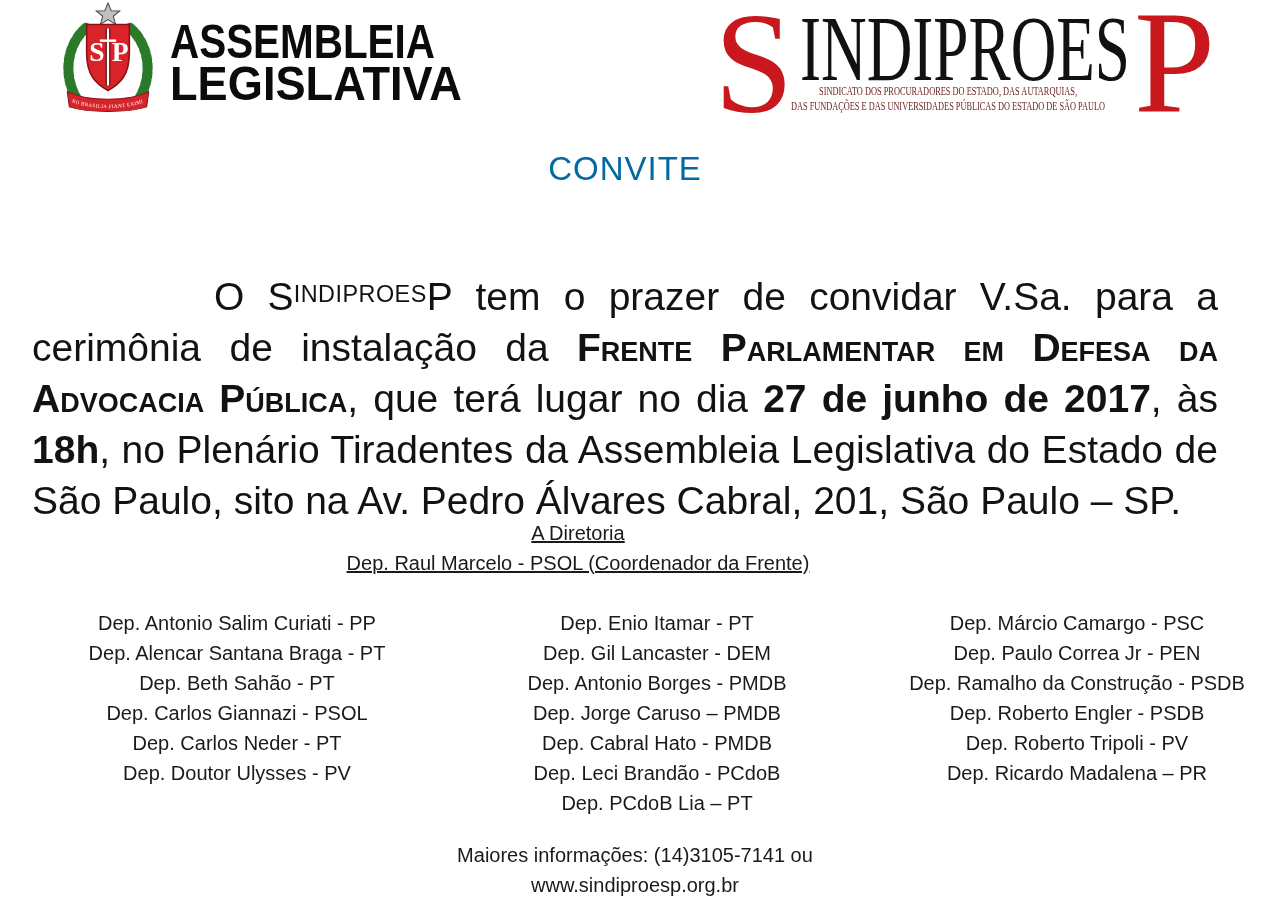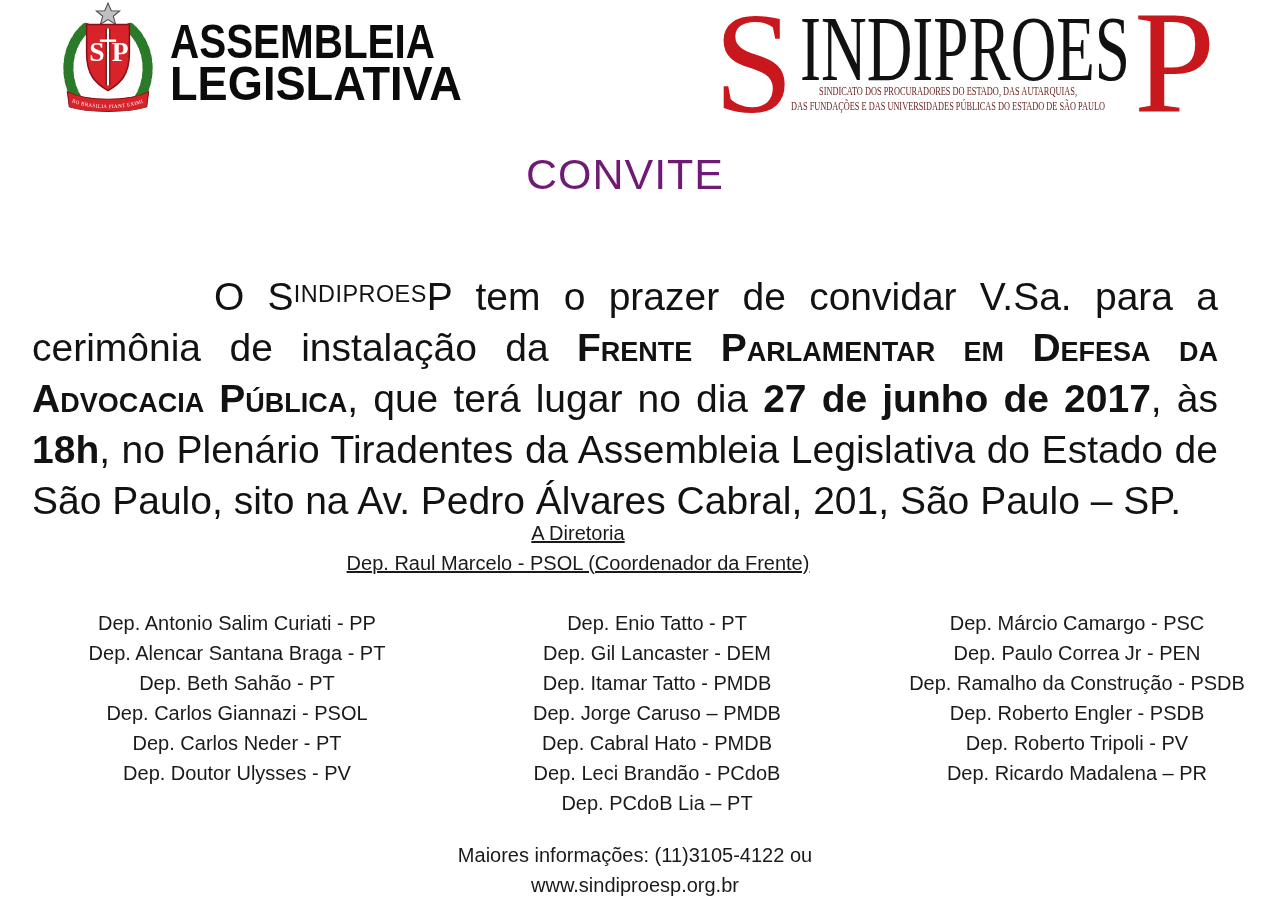--- a/index.html
+++ b/index.html
@@ -9,21 +9,21 @@
   }
   svg text { font-family:"Liberation Serif", serif; }
   .sans-svg text { font-family:"Liberation Sans", sans-serif; }
 
   .crest-svg        { position:absolute; left:56px;  top:2px;  width:104px; height:112px; }
   .assembleia-svg   { position:absolute; left:170px; top:12px; width:296px; height:96px; }
   .sindiproesp-svg  { position:absolute; left:700px; top:5px;  width:540px; height:112px; }
 
   .title {
     position:absolute; left:32px; top:150px; width:1186px;
-    text-align:center; font-size:43px; letter-spacing:1px; color:#701a75;
+    text-align:center; font-size:33px; letter-spacing:1px; color:#0369a1;
   }
   .bodytext {
     position:absolute; left:32px; top:230px; width:1186px;
     font-size:39px; line-height:51px; text-align:justify; text-indent:182px;
     color:#121212;
   }
   .sc  { font-weight:bold; font-variant:small-caps; }
   .sup { font-size:60%; vertical-align:0.33em; letter-spacing:0.5px; }
   b    { font-weight:bold; }
 
@@ -93,36 +93,36 @@
   <div class="deps">
     <div class="dep-col">
       <div>Dep. Antonio Salim Curiati - PP</div>
       <div>Dep. Alencar Santana Braga - PT</div>
       <div>Dep. Beth Sahão - PT</div>
       <div>Dep. Carlos Giannazi - PSOL</div>
       <div>Dep. Carlos Neder - PT</div>
       <div>Dep. Doutor Ulysses - PV</div>
     </div>
     <div class="dep-col">
-      <div>Dep. Enio Tatto - PT</div>
+      <div>Dep. Enio Itamar - PT</div>
       <div>Dep. Gil Lancaster - DEM</div>
-      <div>Dep. Itamar Tatto - PMDB</div>
+      <div>Dep. Antonio Borges - PMDB</div>
       <div>Dep. Jorge Caruso – PMDB</div>
       <div>Dep. Cabral Hato - PMDB</div>
       <div>Dep. Leci Brandão - PCdoB</div>
       <div>Dep. PCdoB Lia – PT</div>
     </div>
     <div class="dep-col">
       <div>Dep. Márcio Camargo - PSC</div>
       <div>Dep. Paulo Correa Jr - PEN</div>
       <div>Dep. Ramalho da Construção - PSDB</div>
       <div>Dep. Roberto Engler - PSDB</div>
       <div>Dep. Roberto Tripoli - PV</div>
       <div>Dep. Ricardo Madalena – PR</div>
     </div>
   </div>
 
   <div class="footer">
-    <div>Maiores informações: (11)3105-4122 ou</div>
+    <div>Maiores informações: (14)3105-7141 ou</div>
     <div>www.sindiproesp.org.br</div>
   </div>
 
 </div>
 
 </body></html>

